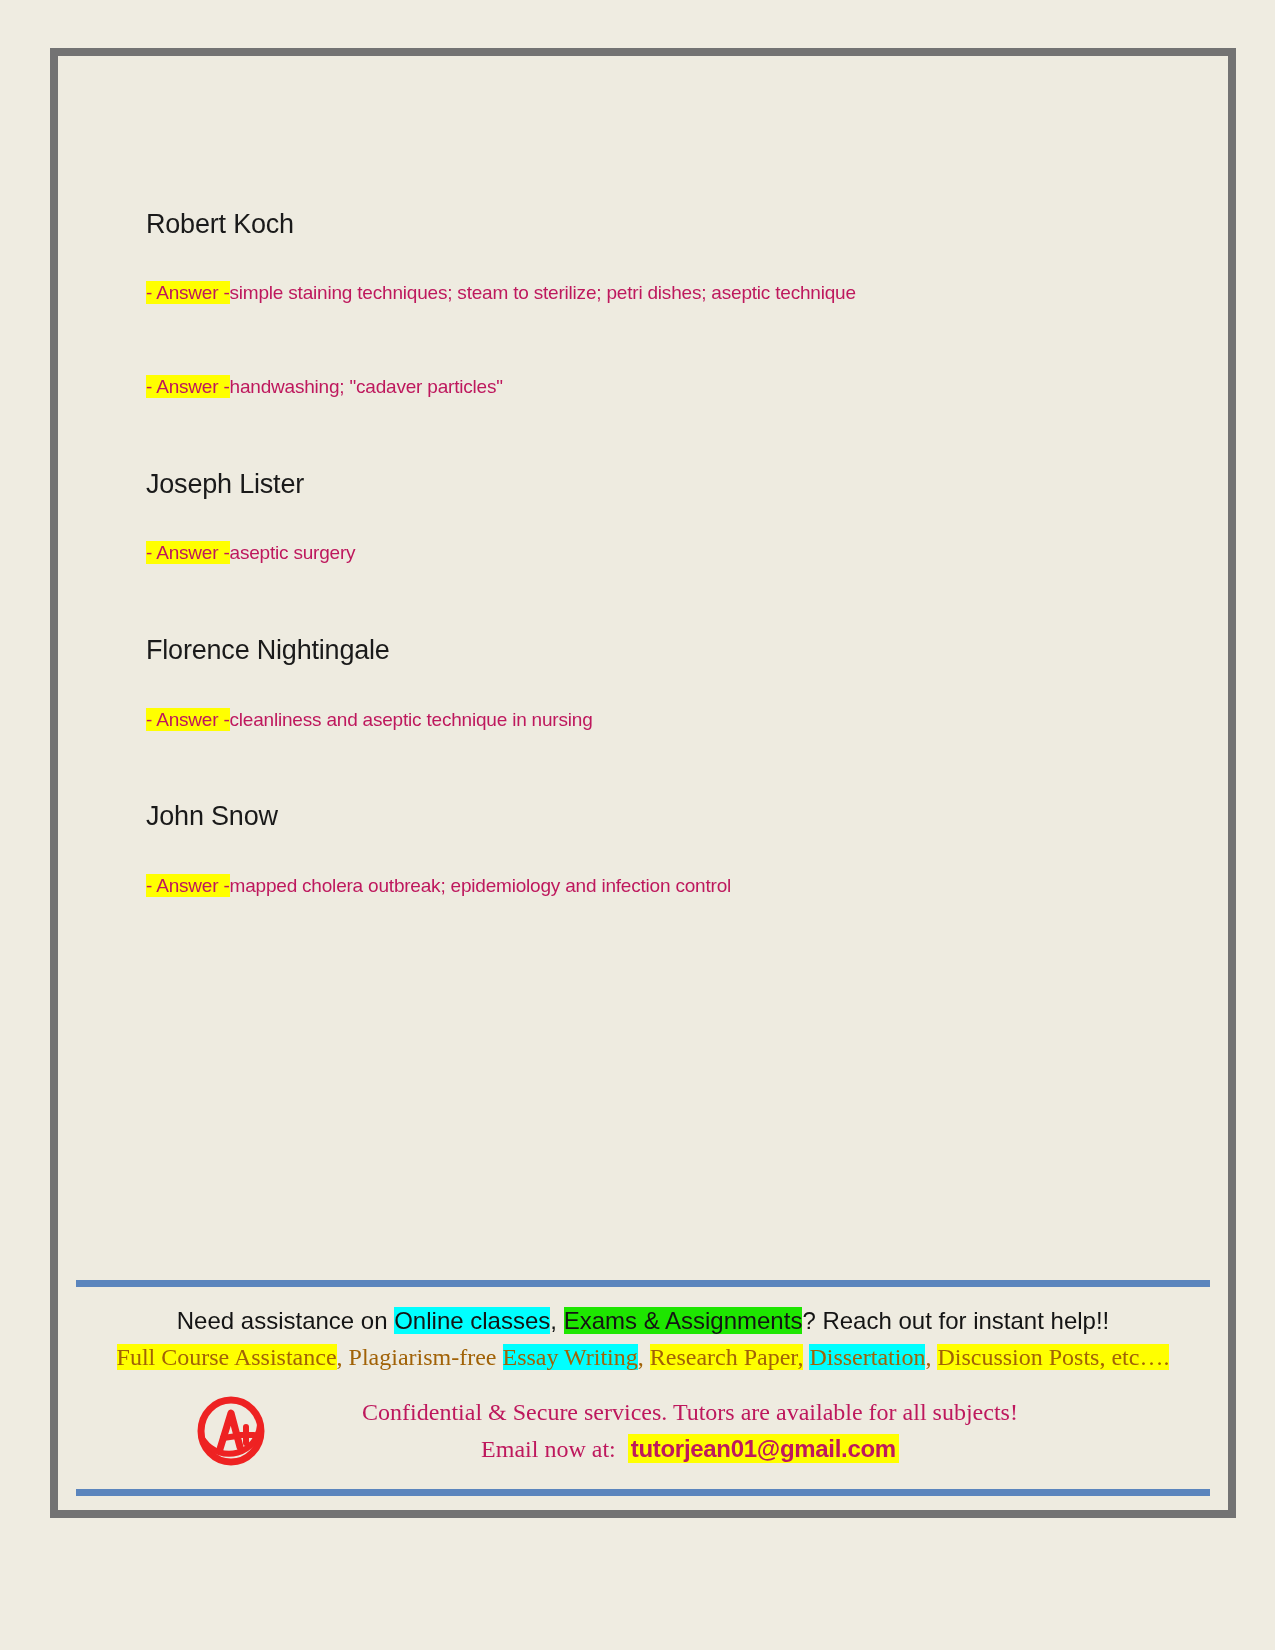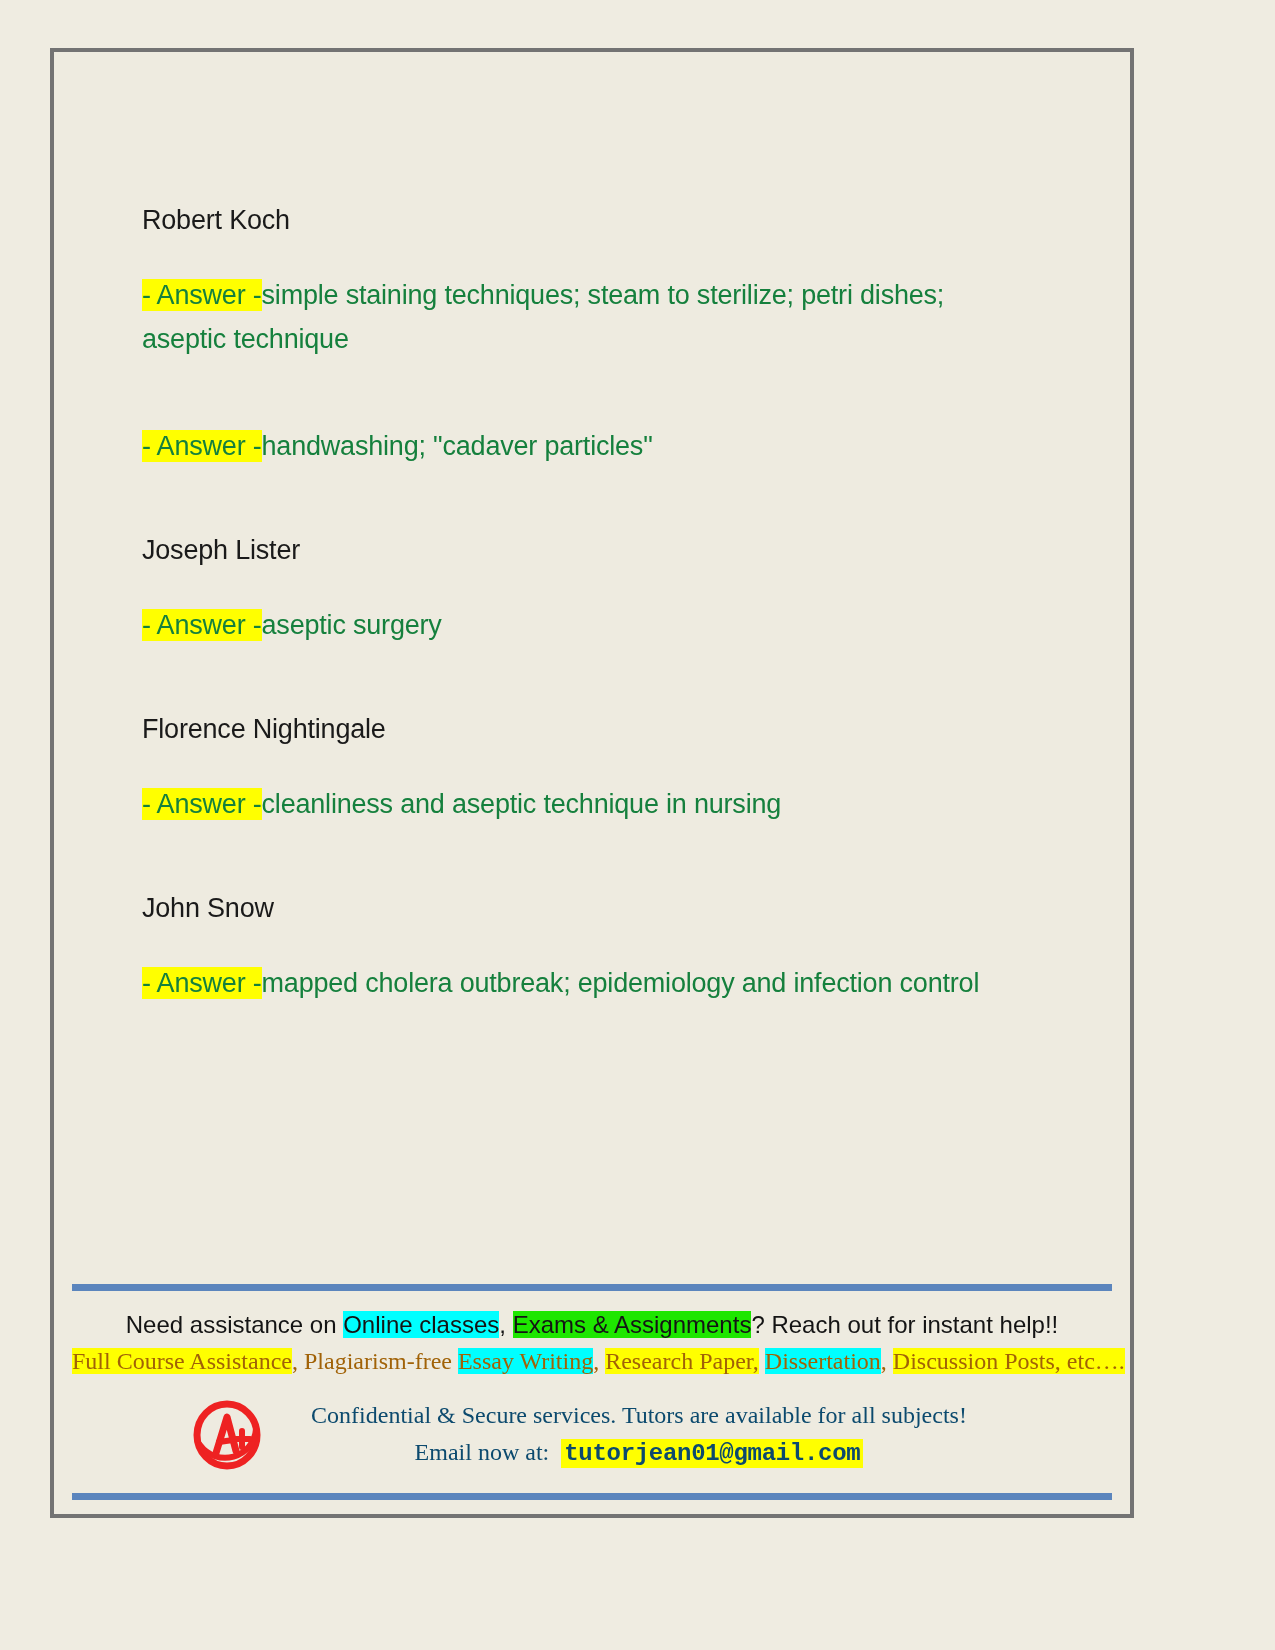--- a/index.html
+++ b/index.html
@@ -11,23 +11,23 @@
     height: 1650px;
     background: #efece1;
     font-family: "Liberation Sans", sans-serif;
     overflow: hidden;
   }
 
   .page {
     position: absolute;
     left: 50px;
     top: 48px;
-    width: 1084px;
+    width: 1186px;
     height: 1470px;
-    border: 4px solid #737373;
+    border: 8px solid #737373;
     background: #eeebe0;
     box-sizing: border-box;
   }
 
   .content {
     position: absolute;
     left: 88px;
     top: 150px;
     width: 900px;
   }
@@ -41,23 +41,23 @@
     font-family: "Liberation Sans", sans-serif;
     font-size: 27px;
     line-height: 1.35;
     color: #1a1a1a;
     letter-spacing: -0.2px;
     margin-bottom: 36px;
   }
 
   .answer {
     font-family: "Liberation Sans", sans-serif;
-    font-size: 27px;
+    font-size: 19px;
     line-height: 1.62;
-    color: #15803d;
+    color: #be185d;
     letter-spacing: -0.2px;
     max-width: 890px;
   }
 
   .hl-yellow {
     background: #ffff00;
     padding: 1px 0;
   }
 
   
@@ -112,31 +112,31 @@
     align-items: center;
     margin-left: 88px;
   }
   .logo svg { display: block; }
 
   .bottom-text {
     flex: 1;
     text-align: center;
     font-family: "Liberation Serif", serif;
     font-size: 24px;
-    color: #0c4a6e;
+    color: #be185d;
     line-height: 1.45;
     padding-right: 110px;
   }
   .email-row {
     margin-top: 2px;
     white-space: nowrap;
   }
   .email-addr {
     background: #ffff00;
-    font-family: Liberation Mono, monospace;
+    font-family: Liberation Sans, sans-serif;
     font-weight: bold;
     font-size: 24px;
     letter-spacing: -0.3px;
     padding: 1px 3px;
   }
 </style>
 </head>
 <body>
 
 <div class="page">

